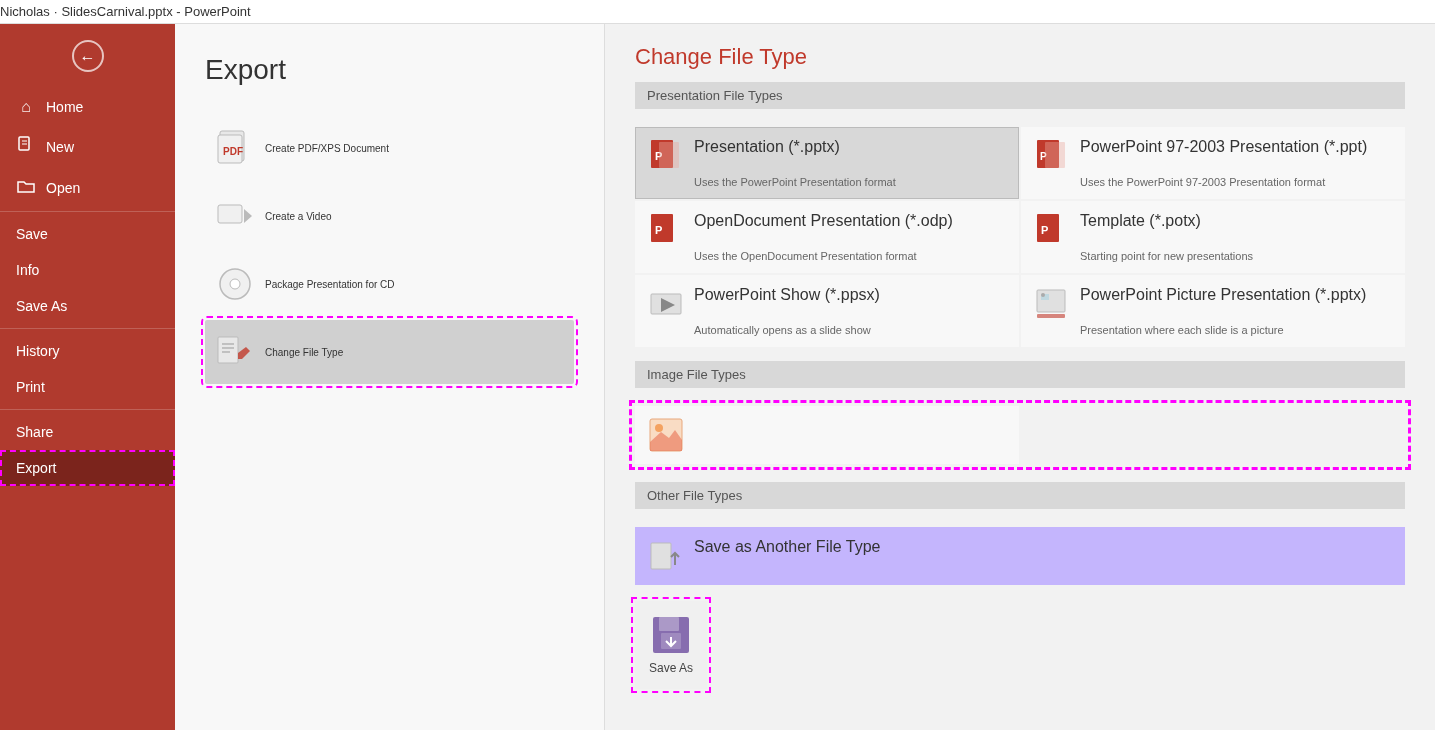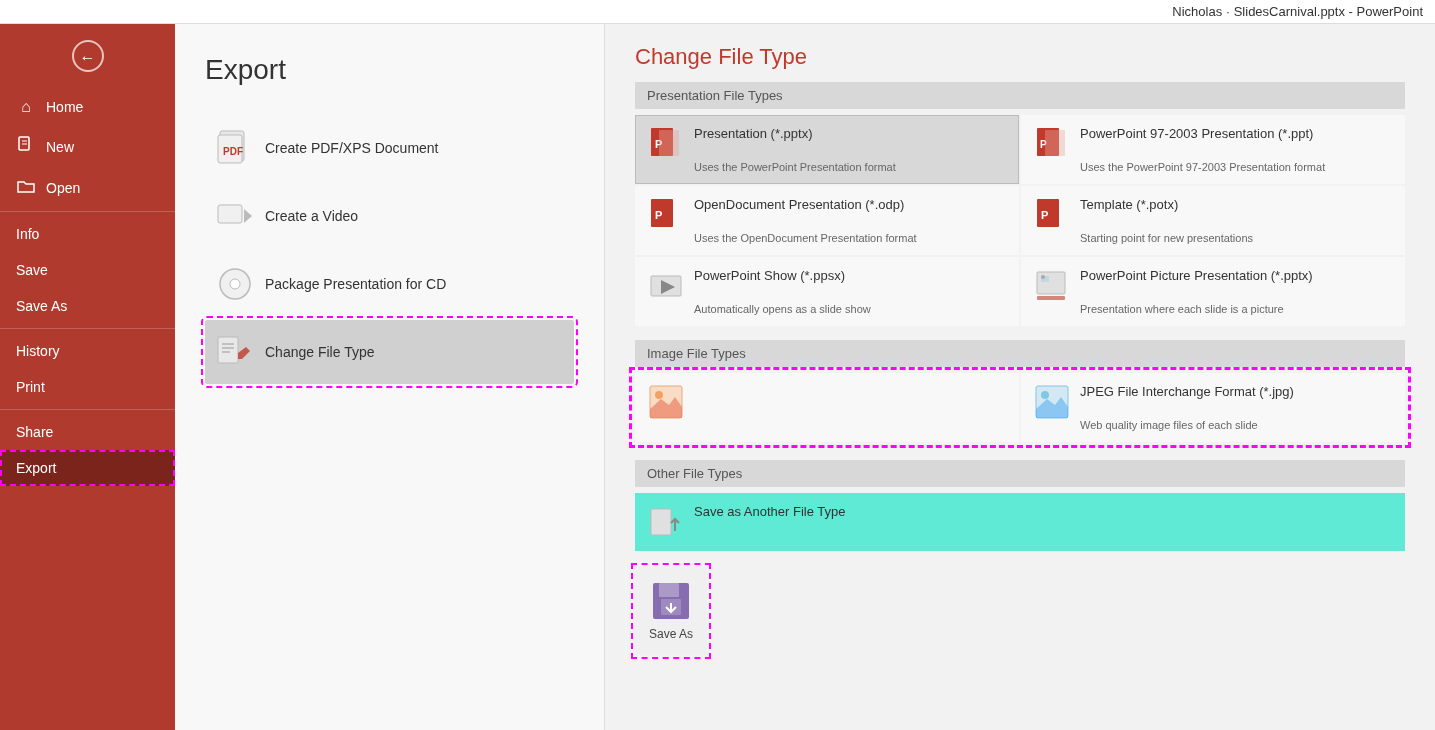--- a/index.html
+++ b/index.html
@@ -1,23 +1,23 @@
 <!DOCTYPE html>
 <html><head>
   <meta charset="utf-8">
   <style>
     * { box-sizing: border-box; margin: 0; padding: 0; }
     body { font-family: 'Segoe UI', Arial, sans-serif; background: #f2f2f2; display: flex; flex-direction: column; height: 730px; overflow: hidden; }
 
     .title-bar {
       background: #fff;
-      text-align: right;
+      text-align: left;
       font-size: 13px;
       color: #333;
-      padding: 4px 12px;
+      padding: 4px 0;
       border-bottom: 1px solid #ddd;
       flex-shrink: 0;
     }
 
     .main-layout {
       display: flex;
       flex: 1;
       overflow: hidden;
     }
 
@@ -112,21 +112,21 @@
     .export-icon {
       width: 40px;
       height: 40px;
       display: flex;
       align-items: center;
       justify-content: center;
       flex-shrink: 0;
     }
 
     .export-label {
-      font-size: 14px;
+      font-size: 10px;
       color: #333;
     }
 
     
     .right-panel {
       flex: 1;
       background: #f2f2f2;
       padding: 20px 30px;
       overflow-y: auto;
     }
@@ -136,21 +136,21 @@
       color: #c0392b;
       margin-bottom: 12px;
       font-weight: 300;
     }
 
     .section-header {
       background: #d8d8d8;
       padding: 6px 12px;
       font-size: 13px;
       color: #555;
-      margin-bottom: 6px;
+      margin-bottom: 18px;
     }
 
     .file-types-grid {
       display: grid;
       grid-template-columns: 1fr 1fr;
       gap: 2px;
       margin-bottom: 14px;
     }
 
     .file-type-item {
@@ -171,21 +171,21 @@
     .file-type-icon {
       width: 36px;
       height: 36px;
       display: flex;
       align-items: center;
       justify-content: center;
       flex-shrink: 0;
     }
 
     .file-type-text .name {
-      font-size: 13px;
+      font-size: 16px;
       color: #333;
       font-weight: 500;
       margin-bottom: 2px;
     }
 
     .file-type-text .desc {
       font-size: 11px;
       color: #666;
       margin-top: 20px;
     }
@@ -241,24 +241,24 @@
         <svg width="18" height="15" viewBox="0 0 18 15" fill="none">
             <path d="M1 4h6l2 2h8v8H1V4z" stroke="white" stroke-width="1.5" fill="none"></path>
           </svg>
       </span>
       <span>Open</span>
     </div>
 
     <div class="sidebar-divider"></div>
 
     <div class="sidebar-item">
+      <span>Save</span>
+    </div>
+    <div class="sidebar-item">
       <span>Info</span>
-    </div>
-    <div class="sidebar-item">
-      <span>Save</span>
     </div>
     <div class="sidebar-item">
       <span>Save As</span>
     </div>
 
     <div class="sidebar-divider"></div>
 
     <div class="sidebar-item">
       <span>History</span>
     </div>
@@ -422,38 +422,25 @@
       <div class="file-type-item">
         <div class="file-type-icon">
           <svg width="34" height="34" viewBox="0 0 34 34">
               <rect x="1" y="1" width="32" height="32" rx="2" fill="#f9dcc4" stroke="#e8a87c" stroke-width="1"></rect>
               <circle cx="10" cy="10" r="4" fill="#f4a261"></circle>
               <polyline points="1,24 12,14 20,20 26,12 33,22 33,33 1,33" fill="#e76f51" opacity="0.6"></polyline>
             </svg>
         </div>
       </div>
 
-      <div class="file-type-item">
-        <div class="file-type-icon">
-          <svg width="34" height="34" viewBox="0 0 34 34">
-              <rect x="1" y="1" width="32" height="32" rx="2" fill="#d4e8f4" stroke="#7ec8e3" stroke-width="1"></rect>
-              <circle cx="10" cy="10" r="4" fill="#7ec8e3"></circle>
-              <polyline points="1,24 12,14 20,20 26,12 33,22 33,33 1,33" fill="#2196f3" opacity="0.4"></polyline>
-            </svg>
-        </div>
-        <div class="file-type-text">
-          <div class="name">JPEG File Interchange Format (*.jpg)</div>
-          <div class="desc">Web quality image files of each slide</div>
-        </div>
-      </div>
     </div>
 
     
     <div class="section-header">Other File Types</div>
-    <div class="file-type-item" style="background:#5eead4; margin-bottom:8px;">
+    <div class="file-type-item" style="background:#c4b5fd; margin-bottom:8px;">
       <div class="file-type-icon">
         <svg width="34" height="34" viewBox="0 0 34 34">
             <rect x="2" y="4" width="20" height="26" rx="1" fill="#e0e0e0" stroke="#bbb" stroke-width="1"></rect>
             <path d="M22 18 L26 14 L30 18" stroke="#888" stroke-width="2" fill="none"></path>
             <line x1="26" y1="14" x2="26" y2="26" stroke="#888" stroke-width="2"></line>
           </svg>
       </div>
       <div class="file-type-text">
         <div class="name">Save as Another File Type</div>
       </div>

